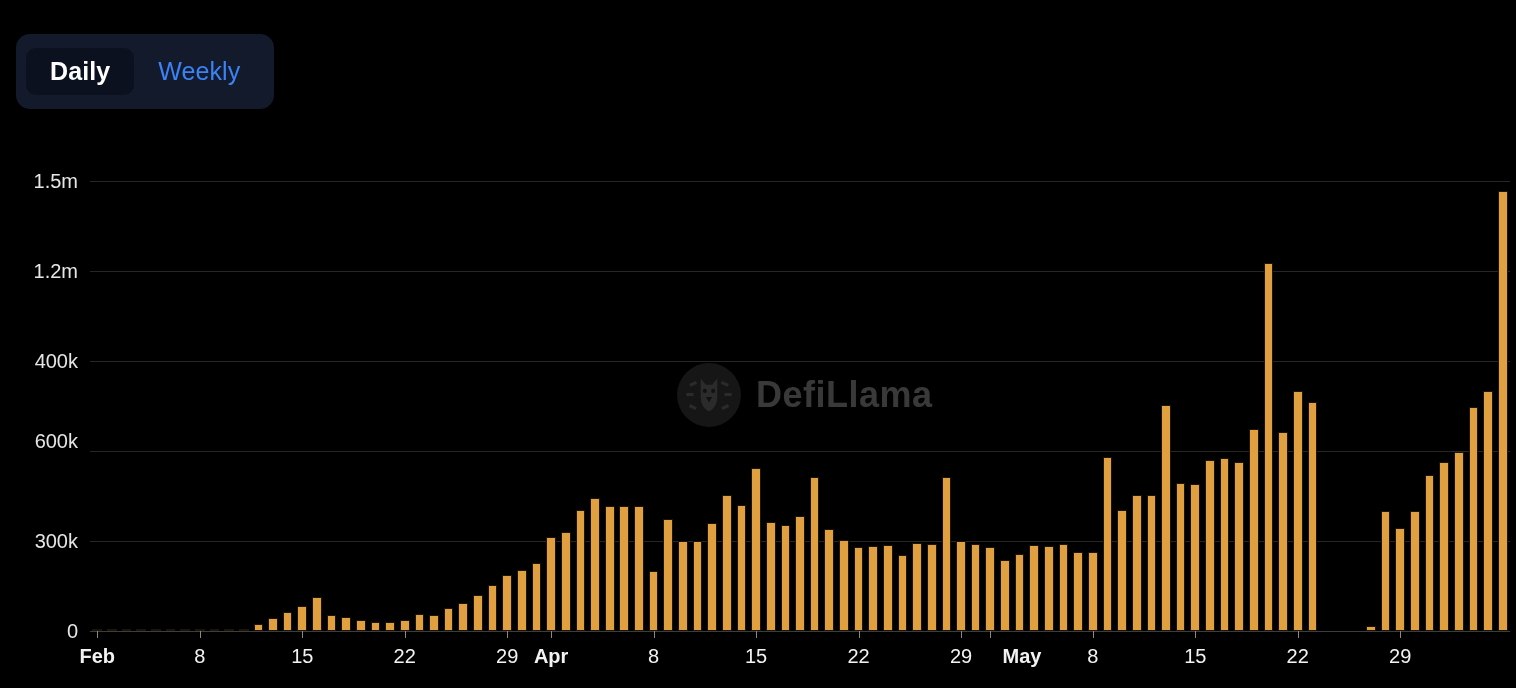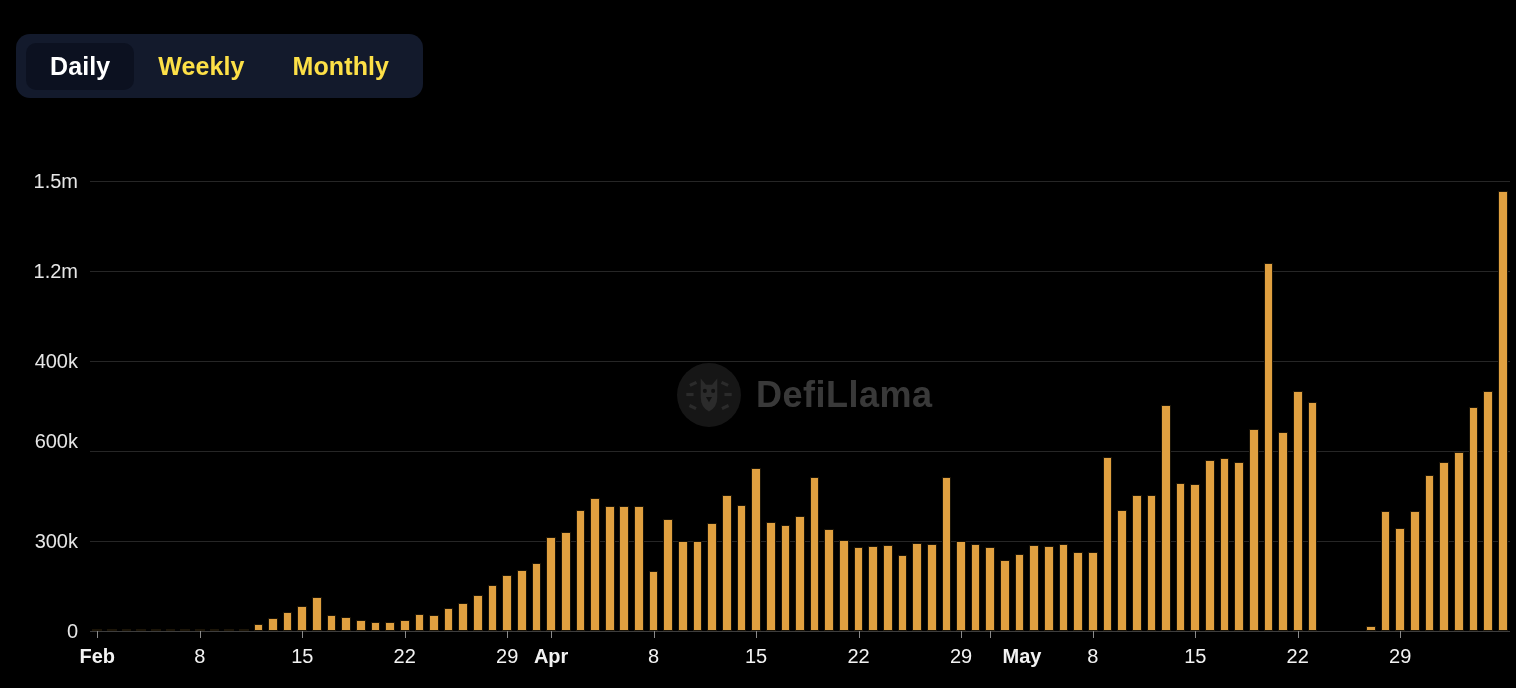--- a/index.html
+++ b/index.html
@@ -16,39 +16,38 @@
     width: 1516px;
     height: 688px;
     background: #000000;
   }
 
   
   .tabbar {
     position: absolute;
     left: 16px;
     top: 34px;
-    height: 64px;
+    height: 75px;
     display: flex;
     align-items: center;
     background: #131a2c;
     border-radius: 14px;
     padding: 8px 10px;
   }
   .tab {
     font-size: 25px;
-    color: #fde047;
+    color: #3b82f6;
     padding: 9px 24px;
     border-radius: 10px;
     letter-spacing: 0.1px;
     white-space: nowrap;
     cursor: pointer;
     background: transparent;
     border: none;
     font-family: "Liberation Sans", sans-serif;
-    font-weight: bold;
   }
   .tab.active {
     background: #0c1120;
     color: #ffffff;
     font-weight: 700;
   }
 
   
   .legend {
     position: absolute;
@@ -139,21 +138,20 @@
   }
 </style>
 </head>
 <body>
 
 <div id="app">
 
   <div class="tabbar">
     <button class="tab active">Daily</button>
     <button class="tab">Weekly</button>
-    <button class="tab">Monthly</button>
   </div>
 
 
   <div class="plot">
     <div id="gridlines">
         <div class="gridline zero" style="top: 631px;"></div>
         <div class="gridline" style="top: 541px;"></div>
         <div class="gridline" style="top: 451px;"></div>
         <div class="gridline" style="top: 361px;"></div>
         <div class="gridline" style="top: 271px;"></div>

